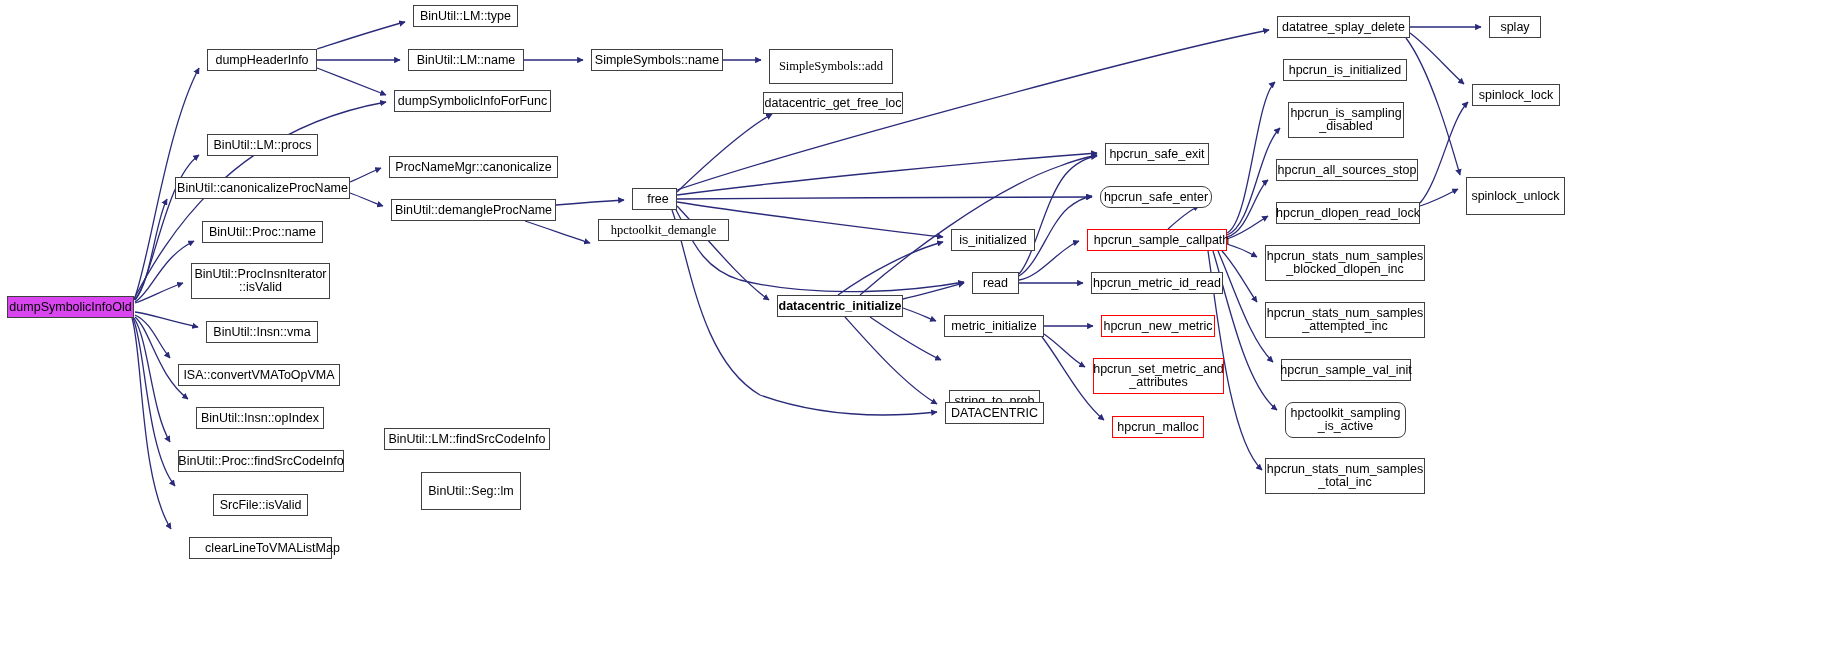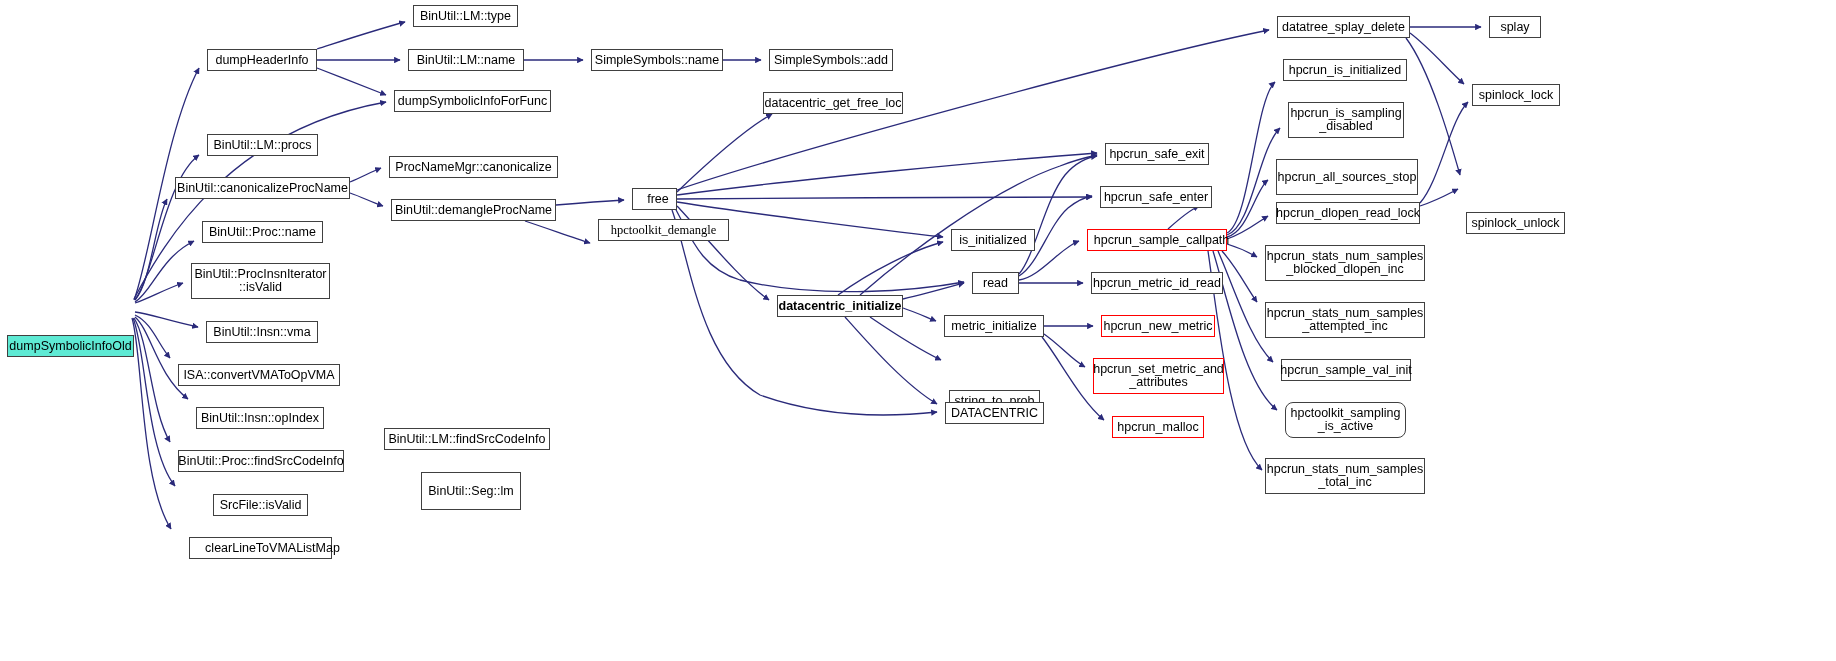--- a/index.html
+++ b/index.html
@@ -29,21 +29,21 @@
     border:1px solid #404040;
     color:#000000;
     font-size:12.5px;
     line-height:13px;
     letter-spacing:0px;
     white-space:pre-line;
     padding:0 3px;
     cursor:pointer;
   }
   .node.red{ border-color:#ff0000; }
-  .node.current{ background:#5eead4; border-color:#404040;margin-top:39px; }
+  .node.current{ background:#d946ef; border-color:#404040; }
 </style>
 </head>
 <body>
 
 <div id="canvas">
   <svg id="edges" xmlns="http://www.w3.org/2000/svg">
     <defs>
       <marker id="arrow" viewBox="0 0 10 10" refX="9" refY="5" markerWidth="5" markerHeight="5" orient="auto-start-reverse">
         <path d="M 0 0 L 10 5 L 0 10 z" fill="#2a2a7a"></path>
       </marker>
@@ -108,60 +108,60 @@
         <path d="M1420,203 C1440,180 1450,120 1468,102" marker-end="url(#arrow)" stroke="#2a2a7a"></path>
       </g>
   </svg>
   <div id="node-layer">
       <div class="node current" style="left: 7px; top: 296px; width: 127px; height: 22px;">dumpSymbolicInfoOld</div>
       <div class="node" style="left: 207px; top: 49px; width: 110px; height: 22px;">dumpHeaderInfo</div>
       <div class="node" style="left: 413px; top: 5px; width: 105px; height: 22px;">BinUtil::LM::type</div>
       <div class="node" style="left: 408px; top: 49px; width: 116px; height: 22px;">BinUtil::LM::name</div>
       <div class="node" style="left: 394px; top: 90px; width: 157px; height: 22px;">dumpSymbolicInfoForFunc</div>
       <div class="node" style="left: 591px; top: 49px; width: 132px; height: 22px;">SimpleSymbols::name</div>
-      <div class="node" style="left: 769px; top: 49px; width: 124px; height: 22px;">SimpleSymbols::add</div>
+      <div class="node" style="left: 769px; top: 49px; width: 124px; height: 35px; font-family: Liberation Serif, serif;">SimpleSymbols::add</div>
       <div class="node" style="left: 207px; top: 134px; width: 111px; height: 22px;">BinUtil::LM::procs</div>
       <div class="node" style="left: 175px; top: 177px; width: 175px; height: 22px;">BinUtil::canonicalizeProcName</div>
       <div class="node" style="left: 389px; top: 156px; width: 169px; height: 22px;">ProcNameMgr::canonicalize</div>
       <div class="node" style="left: 391px; top: 199px; width: 165px; height: 22px;">BinUtil::demangleProcName</div>
       <div class="node" style="left: 632px; top: 188px; width: 45px; height: 22px; padding-left: 10px;">free</div>
       <div class="node" style="left: 598px; top: 219px; width: 131px; height: 22px; font-family: Liberation Serif, serif;">hpctoolkit_demangle</div>
       <div class="node" style="left: 763px; top: 92px; width: 140px; height: 22px;">datacentric_get_free_loc</div>
       <div class="node" style="left: 777px; top: 295px; width: 126px; height: 22px; font-weight: bold;">datacentric_initialize</div>
       <div class="node" style="left: 951px; top: 229px; width: 84px; height: 22px;">is_initialized</div>
       <div class="node" style="left: 972px; top: 272px; width: 47px; height: 22px;">read</div>
       <div class="node" style="left: 944px; top: 315px; width: 100px; height: 22px;">metric_initialize</div>
       <div class="node" style="left: 949px; top: 359px; width: 91px; height: 22px; margin-top: 31px;">string_to_prob</div>
       <div class="node" style="left: 945px; top: 402px; width: 99px; height: 22px;">DATACENTRIC</div>
       <div class="node" style="left: 1105px; top: 143px; width: 104px; height: 22px;">hpcrun_safe_exit</div>
-      <div class="node" style="left: 1100px; top: 186px; width: 112px; height: 22px;">hpcrun_safe_enter</div>
+      <div class="node" style="left: 1100px; top: 186px; width: 112px; height: 22px; border-radius: 10px;">hpcrun_safe_enter</div>
       <div class="node red" style="left: 1087px; top: 229px; width: 140px; height: 22px; padding-left: 12px;">hpcrun_sample_callpath</div>
       <div class="node" style="left: 1091px; top: 272px; width: 132px; height: 22px;">hpcrun_metric_id_read</div>
       <div class="node red" style="left: 1101px; top: 315px; width: 114px; height: 22px;">hpcrun_new_metric</div>
       <div class="node red" style="left: 1093px; top: 358px; width: 131px; height: 36px;">hpcrun_set_metric_and
 _attributes</div>
       <div class="node red" style="left: 1112px; top: 416px; width: 92px; height: 22px;">hpcrun_malloc</div>
       <div class="node" style="left: 1277px; top: 16px; width: 133px; height: 22px;">datatree_splay_delete</div>
       <div class="node" style="left: 1283px; top: 59px; width: 124px; height: 22px;">hpcrun_is_initialized</div>
       <div class="node" style="left: 1288px; top: 102px; width: 116px; height: 36px;">hpcrun_is_sampling
 _disabled</div>
-      <div class="node" style="left: 1276px; top: 159px; width: 142px; height: 36px;">hpcrun_all_sources_stop</div>
+      <div class="node" style="left: 1276px; top: 159px; width: 142px; height: 22px;">hpcrun_all_sources_stop</div>
       <div class="node" style="left: 1276px; top: 202px; width: 144px; height: 22px;">hpcrun_dlopen_read_lock</div>
       <div class="node" style="left: 1265px; top: 245px; width: 160px; height: 36px;">hpcrun_stats_num_samples
 _blocked_dlopen_inc</div>
       <div class="node" style="left: 1265px; top: 302px; width: 160px; height: 36px;">hpcrun_stats_num_samples
 _attempted_inc</div>
       <div class="node" style="left: 1281px; top: 359px; width: 130px; height: 22px;">hpcrun_sample_val_init</div>
       <div class="node" style="left: 1285px; top: 402px; width: 121px; height: 36px; border-radius: 8px;">hpctoolkit_sampling
 _is_active</div>
       <div class="node" style="left: 1265px; top: 458px; width: 160px; height: 36px;">hpcrun_stats_num_samples
 _total_inc</div>
       <div class="node" style="left: 1489px; top: 16px; width: 52px; height: 22px;">splay</div>
       <div class="node" style="left: 1472px; top: 84px; width: 88px; height: 22px;">spinlock_lock</div>
-      <div class="node" style="left: 1466px; top: 177px; width: 99px; height: 22px; margin-top: 35px;">spinlock_unlock</div>
+      <div class="node" style="left: 1466px; top: 177px; width: 99px; height: 38px;">spinlock_unlock</div>
       <div class="node" style="left: 202px; top: 221px; width: 121px; height: 22px;">BinUtil::Proc::name</div>
       <div class="node" style="left: 191px; top: 263px; width: 139px; height: 36px;">BinUtil::ProcInsnIterator
 ::isValid</div>
       <div class="node" style="left: 206px; top: 321px; width: 112px; height: 22px;">BinUtil::Insn::vma</div>
       <div class="node" style="left: 178px; top: 364px; width: 162px; height: 22px;">ISA::convertVMAToOpVMA</div>
       <div class="node" style="left: 196px; top: 407px; width: 128px; height: 22px;">BinUtil::Insn::opIndex</div>
       <div class="node" style="left: 178px; top: 450px; width: 166px; height: 22px;">BinUtil::Proc::findSrcCodeInfo</div>
       <div class="node" style="left: 384px; top: 428px; width: 166px; height: 22px;">BinUtil::LM::findSrcCodeInfo</div>
       <div class="node" style="left: 421px; top: 472px; width: 100px; height: 38px;">BinUtil::Seg::lm</div>
       <div class="node" style="left: 213px; top: 494px; width: 95px; height: 22px;">SrcFile::isValid</div>

